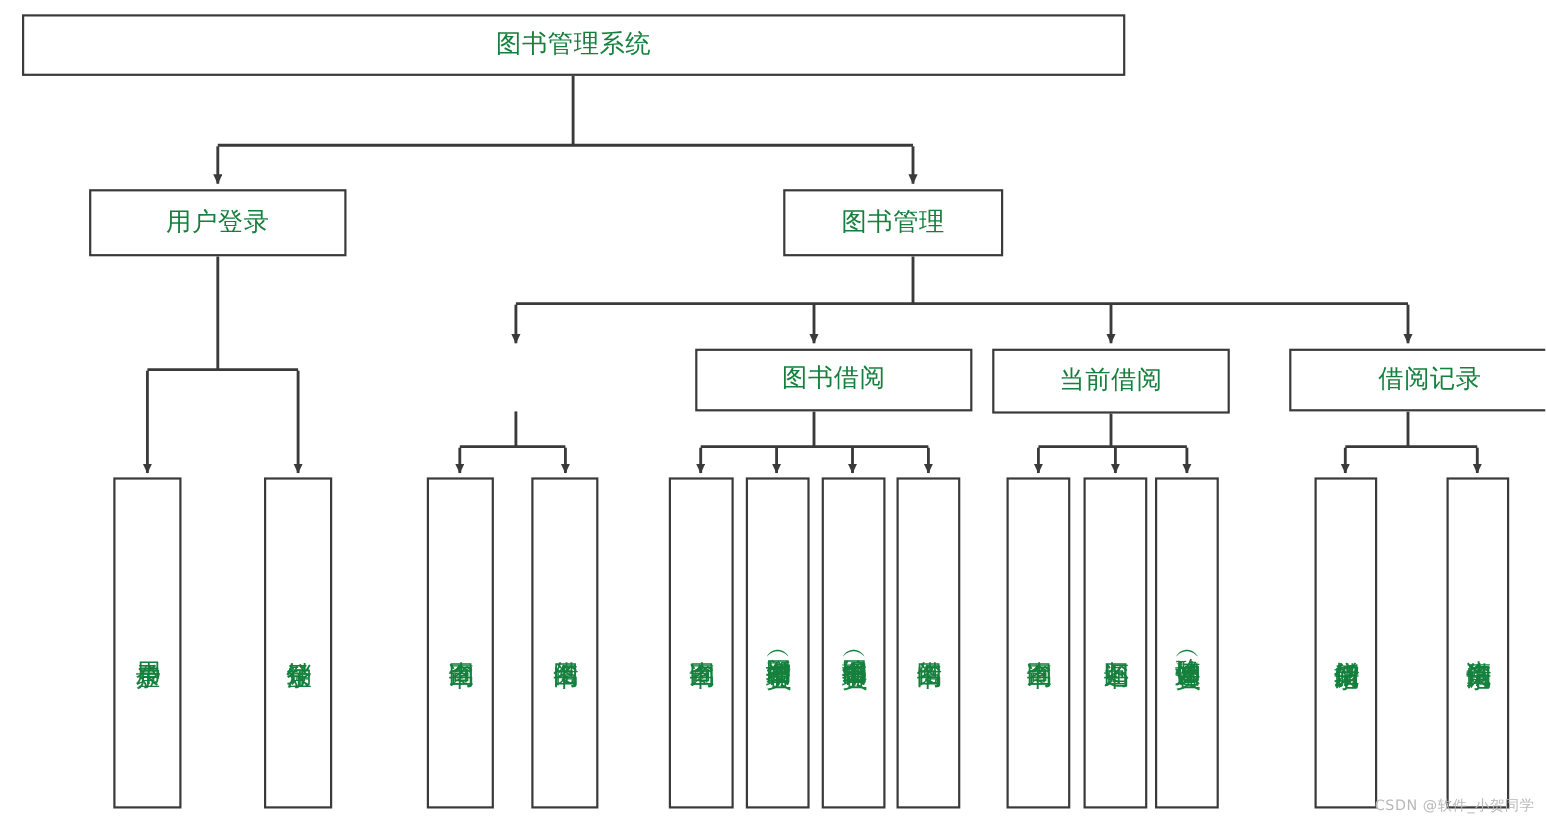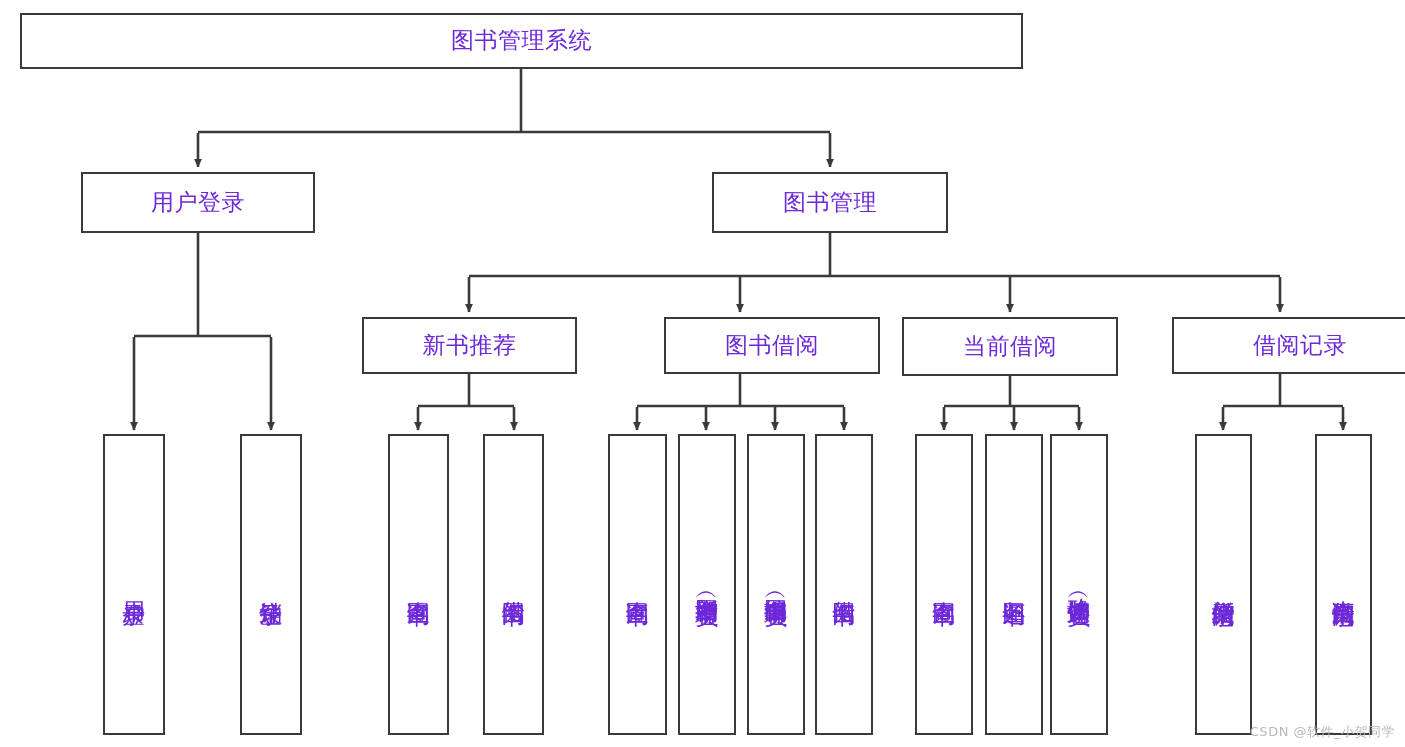--- a/index.html
+++ b/index.html
@@ -27,21 +27,21 @@
     pointer-events: none;
   }
   .node {
     position: absolute;
     box-sizing: border-box;
     border: 2px solid #3a3a3a;
     background: #ffffff;
     display: flex;
     align-items: center;
     justify-content: center;
-    color: #6d28d9;
+    color: #15803d;
     text-align: center;
   }
   .node-h {
     font-size: 23px;
     line-height: 1.1;
     letter-spacing: 0.5px;
   }
   .node-v {
     font-size: 23px;
     line-height: 1.16;
@@ -122,28 +122,25 @@
     </g>
   </svg>
 
   <div class="node node-h" style="left:20px; top:13px; width:1003px; height:56px;">
     <span>图书管理系统</span>
   </div>
 
   <div class="node node-h" style="left:81px; top:172px; width:234px; height:61px;">
     <span>用户登录</span>
   </div>
-  <div class="node node-h" style="left:712px; top:172px; width:236px; height:61px;">
+  <div class="node node-h" style="left:712px; top:172px; width:200px; height:61px;">
     <span>图书管理</span>
   </div>
 
-  <div class="node node-h" style="left:362px; top:317px; width:215px; height:57px;">
-    <span>新书推荐</span>
-  </div>
-  <div class="node node-h" style="left:664px; top:317px; width:216px; height:57px;">
+  <div class="node node-h" style="left:632px; top:317px; width:252px; height:57px;font-family:Liberation Mono, monospace;">
     <span>图书借阅</span>
   </div>
   <div class="node node-h" style="left:902px; top:317px; width:216px; height:59px;">
     <span>当前借阅</span>
   </div>
   <div class="node node-h" style="left:1172px; top:317px; width:256px; height:57px;justify-content:center;">
     <span>借阅记录</span>
   </div>
 
   <div class="node node-v" style="left:103px; top:434px; width:62px; height:301px;">

